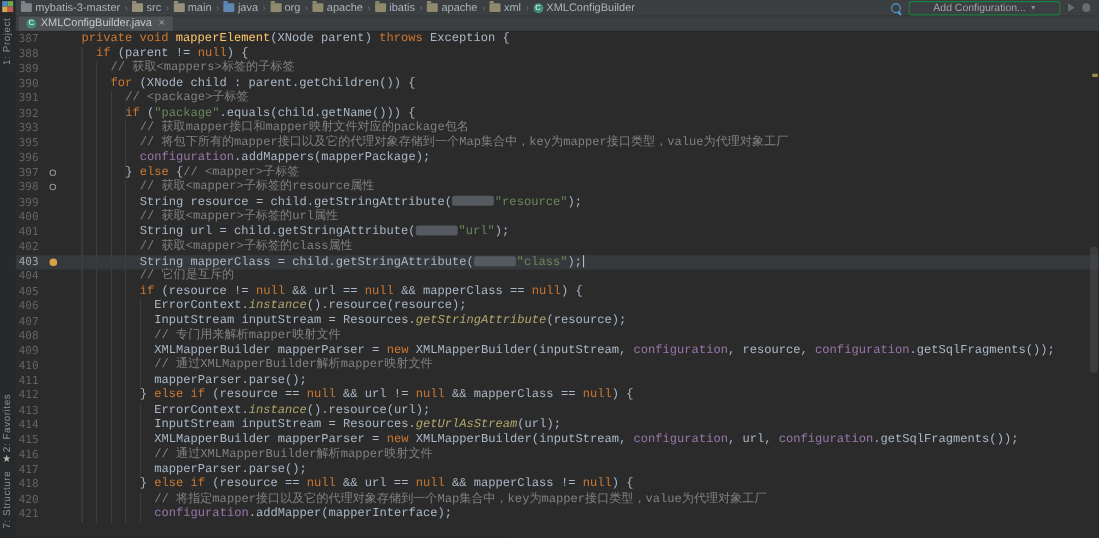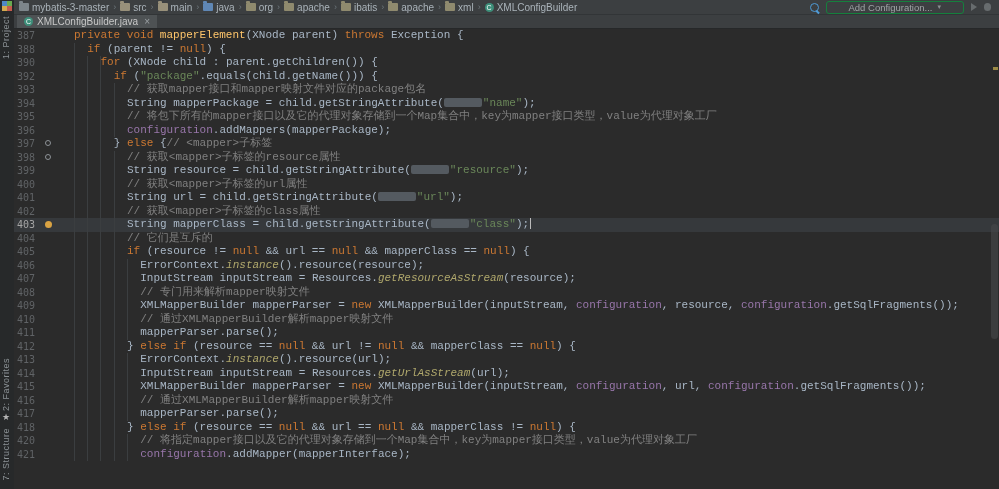--- a/index.html
+++ b/index.html
@@ -178,38 +178,43 @@
         <span class="lnum">387</span>
         <span class="fold"></span>
         <span class="codecell"><span class="tk-k">private</span><span class="tk-p"> </span><span class="tk-k">void</span><span class="tk-p"> </span><span class="tk-d">mapperElement</span><span class="tk-p">(XNode parent) </span><span class="tk-k">throws</span><span class="tk-p"> Exception {</span></span>
       </div>
       <div class="row">
         <span class="lnum">388</span>
         <span class="fold"></span>
         <span class="codecell"><span class="guides" style="width: 13.25px;"></span><span class="tk-k">if</span><span class="tk-p"> (parent != </span><span class="tk-k">null</span><span class="tk-p">) {</span></span>
       </div>
       <div class="row">
+        <span class="lnum">389</span>
+        <span class="fold"></span>
+        <span class="codecell"><span class="guides" style="width: 26.5px;"></span><span class="tk-c">// 获取&lt;mappers&gt;标签的子标签</span></span>
+      </div>
+      <div class="row">
         <span class="lnum">390</span>
         <span class="fold"></span>
         <span class="codecell"><span class="guides" style="width: 26.5px;"></span><span class="tk-k">for</span><span class="tk-p"> (XNode child : parent.getChildren()) {</span></span>
       </div>
       <div class="row">
+        <span class="lnum">391</span>
+        <span class="fold"></span>
+        <span class="codecell"><span class="guides" style="width: 39.75px;"></span><span class="tk-c">// &lt;package&gt;子标签</span></span>
+      </div>
+      <div class="row">
         <span class="lnum">392</span>
         <span class="fold"></span>
         <span class="codecell"><span class="guides" style="width: 39.75px;"></span><span class="tk-k">if</span><span class="tk-p"> (</span><span class="tk-s">"package"</span><span class="tk-p">.equals(child.getName())) {</span></span>
       </div>
       <div class="row">
         <span class="lnum">393</span>
         <span class="fold"></span>
         <span class="codecell"><span class="guides" style="width: 53px;"></span><span class="tk-c">// 获取mapper接口和mapper映射文件对应的package包名</span></span>
-      </div>
-      <div class="row">
-        <span class="lnum">394</span>
-        <span class="fold"></span>
-        <span class="codecell"><span class="guides" style="width: 53px;"></span><span class="tk-p">String mapperPackage = child.getStringAttribute(</span><span class="tk-h"></span><span class="tk-s">"name"</span><span class="tk-p">);</span></span>
       </div>
       <div class="row">
         <span class="lnum">395</span>
         <span class="fold"></span>
         <span class="codecell"><span class="guides" style="width: 53px;"></span><span class="tk-c">// 将包下所有的mapper接口以及它的代理对象存储到一个Map集合中，key为mapper接口类型，value为代理对象工厂</span></span>
       </div>
       <div class="row">
         <span class="lnum">396</span>
         <span class="fold"></span>
         <span class="codecell"><span class="guides" style="width: 53px;"></span><span class="tk-f">configuration</span><span class="tk-p">.addMappers(mapperPackage);</span></span>
@@ -266,21 +271,21 @@
         <span class="codecell"><span class="guides" style="width: 53px;"></span><span class="tk-k">if</span><span class="tk-p"> (resource != </span><span class="tk-k">null</span><span class="tk-p"> &amp;&amp; url == </span><span class="tk-k">null</span><span class="tk-p"> &amp;&amp; mapperClass == </span><span class="tk-k">null</span><span class="tk-p">) {</span></span>
       </div>
       <div class="row">
         <span class="lnum">406</span>
         <span class="fold"></span>
         <span class="codecell"><span class="guides" style="width: 66.25px;"></span><span class="tk-p">ErrorContext.</span><span class="tk-sm">instance</span><span class="tk-p">().resource(resource);</span></span>
       </div>
       <div class="row">
         <span class="lnum">407</span>
         <span class="fold"></span>
-        <span class="codecell"><span class="guides" style="width: 66.25px;"></span><span class="tk-p">InputStream inputStream = Resources.</span><span class="tk-sm">getResourceAsStream</span><span class="tk-p">(resource);</span></span>
+        <span class="codecell"><span class="guides" style="width: 66.25px;"></span><span class="tk-p">InputStream inputStream = Resources.</span><span class="tk-sm">getStringAttribute</span><span class="tk-p">(resource);</span></span>
       </div>
       <div class="row">
         <span class="lnum">408</span>
         <span class="fold"></span>
         <span class="codecell"><span class="guides" style="width: 66.25px;"></span><span class="tk-c">// 专门用来解析mapper映射文件</span></span>
       </div>
       <div class="row">
         <span class="lnum">409</span>
         <span class="fold"></span>
         <span class="codecell"><span class="guides" style="width: 66.25px;"></span><span class="tk-p">XMLMapperBuilder mapperParser = </span><span class="tk-k">new</span><span class="tk-p"> XMLMapperBuilder(inputStream, </span><span class="tk-f">configuration</span><span class="tk-p">, resource, </span><span class="tk-f">configuration</span><span class="tk-p">.getSqlFragments());</span></span>

